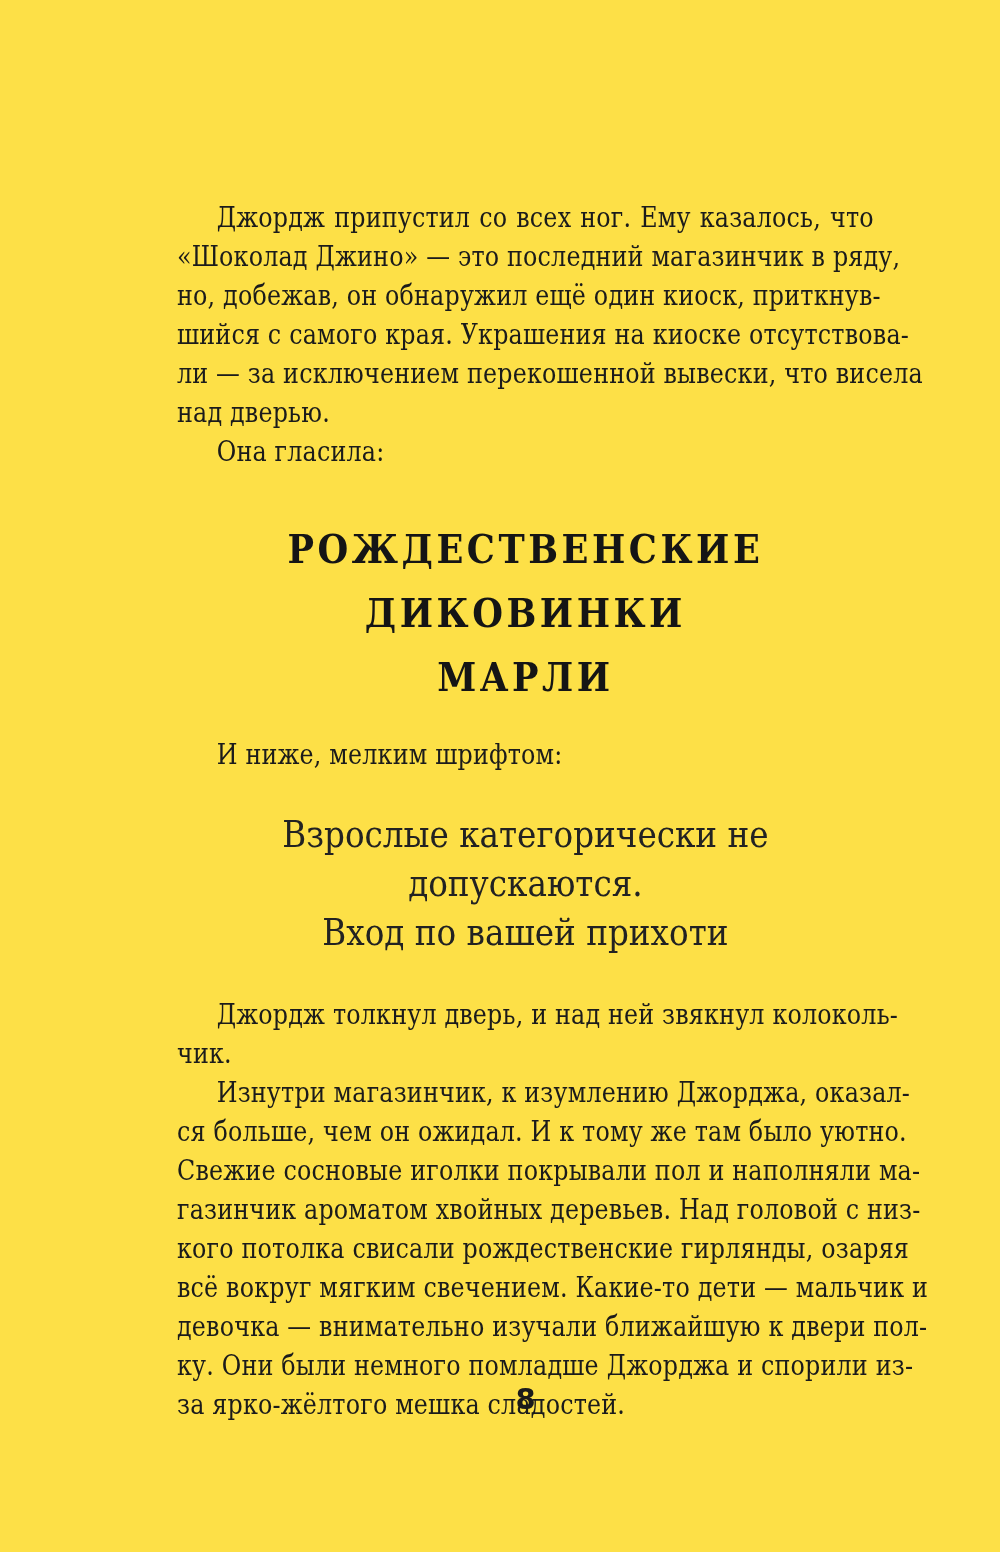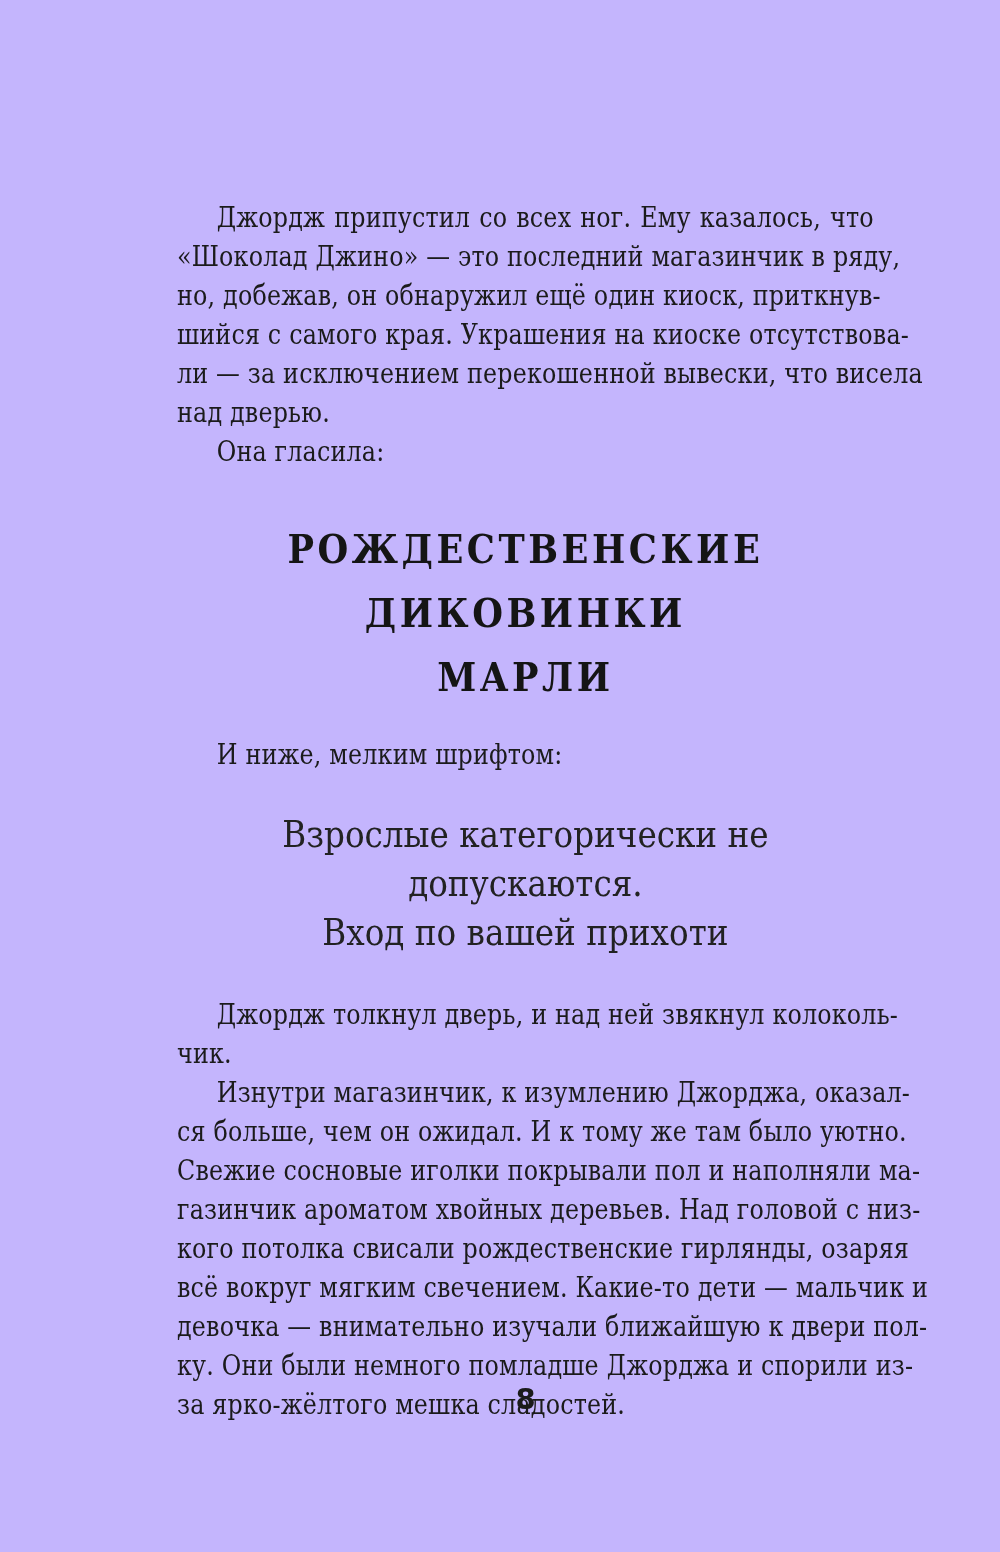--- a/index.html
+++ b/index.html
@@ -6,21 +6,21 @@
   body {
     width: 1000px; height: 1552px;
     background: #ffffff;
     font-family: "DejaVu Serif", serif;
     color: #1b1b1b;
     overflow: hidden;
   }
   .page {
     position: relative;
     width: 1000px; height: 1552px;
-    background: #c4b5fd;
+    background: #fde047;
   }
   
   .text-col {
     position: absolute;
     left: 177px; top: 198px;
     width: 790px;
     transform: scaleX(0.882);
     transform-origin: 0 0;
   }
   .bline {

